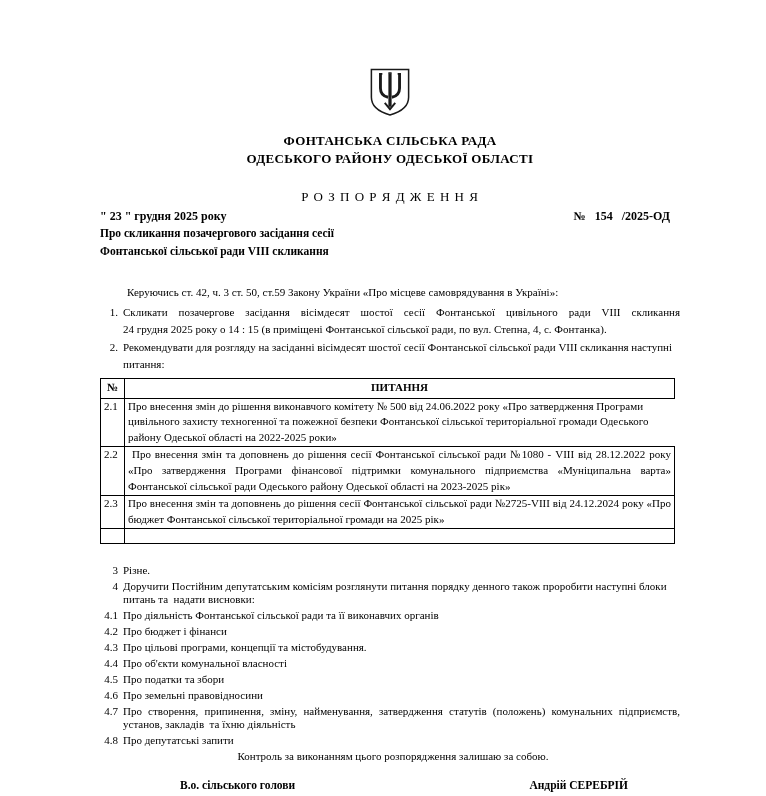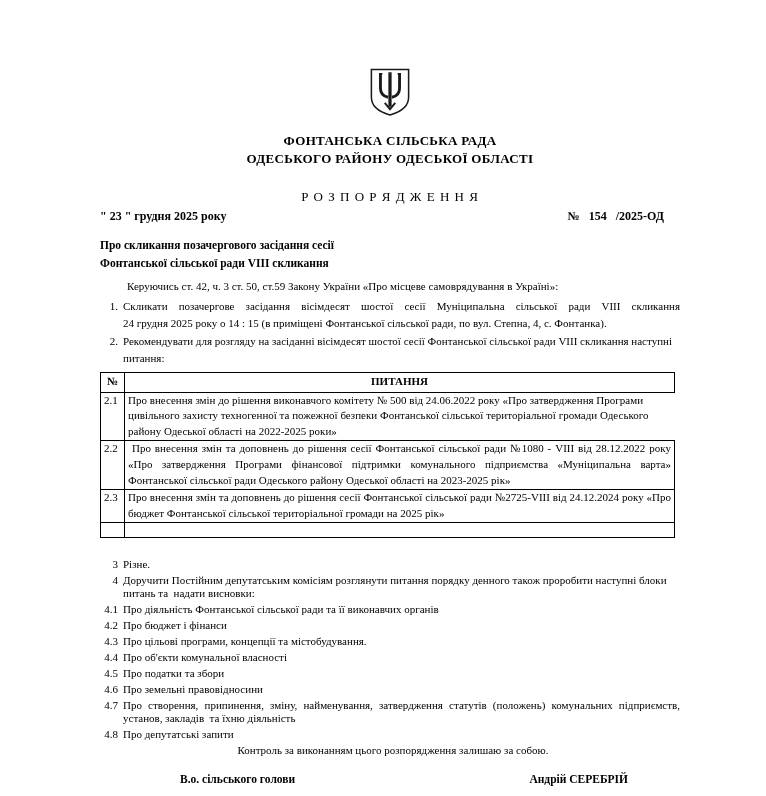--- a/index.html
+++ b/index.html
@@ -8,24 +8,24 @@
     background:#fff;color:#000;position:relative;
     padding:0 86px 4px 100px;
     font-family:"Liberation Serif","DejaVu Serif",serif;
     font-size:11px;
   }
   .emblem{display:block;width:42px;height:48px;margin:68px auto 0;}
   .org{ text-align:center;font-weight:bold;font-size:13px;line-height:17.5px;letter-spacing:.3px;}
   .org1{margin-top:16px;}
   .doctype{margin-top:22px;text-align:center;font-weight:normal;font-size:13px;letter-spacing:1px;}
   .dateline{margin-top:4px;display:flex;justify-content:space-between;font-weight:bold;font-size:12px;}
-  .docnum{margin-right:16px;}
+  .docnum{margin-right:10px;}
   .u{white-space:pre;}
-  .subject{margin-top:12px;font-weight:bold;font-size:11.5px;line-height:18px;}
-  .intro{margin-top:6px;text-indent:27px;line-height:17px;}
+  .subject{margin-top:0;font-weight:bold;font-size:11.5px;line-height:18px;}
+  .intro{margin-top:24px;text-indent:27px;line-height:17px;}
   .toplist{margin-top:3px;}
   .bitem{display:flex;line-height:17px;margin-bottom:1px;}
   .anum{flex:none;width:18px;text-align:right;margin-right:5px;}
   .atext{flex:1;}
   .justify{text-align:justify;}
   table.agenda-table{
     margin-top:5px;width:575px;border-collapse:collapse;
     font-size:11px;line-height:1.42;table-layout:fixed;
   }
   table.agenda-table th,table.agenda-table td{
@@ -73,21 +73,21 @@
   <div class="subject">
     <div>Про скликання позачергового засідання сесії</div>
     <div>Фонтанської сільської ради VIII скликання</div>
   </div>
 
   <div class="intro">Керуючись ст. 42, ч. 3 ст. 50, ст.59 Закону України «Про місцеве самоврядування в Україні»:</div>
 
   <div class="toplist">
     <div class="bitem">
       <span class="anum">1.</span>
-      <span class="atext justify"><span>Скликати позачергове засідання вісімдесят шостої сесії Муніципальна сільської ради VIII скликання </span><span class="u">24 грудня 2025 року</span><span> о 14 : 15 (в приміщені Фонтанської сільської ради, по вул. Степна, 4, с. Фонтанка).</span></span>
+      <span class="atext justify"><span>Скликати позачергове засідання вісімдесят шостої сесії Фонтанської цивільного ради VIII скликання </span><span class="u">24 грудня 2025 року</span><span> о 14 : 15 (в приміщені Фонтанської сільської ради, по вул. Степна, 4, с. Фонтанка).</span></span>
     </div>
     <div class="bitem">
       <span class="anum">2.</span>
       <span class="atext">Рекомендувати для розгляду на засіданні вісімдесят шостої сесії Фонтанської сільської ради VIII скликання наступні питання:</span>
     </div>
   </div>
 
   <table class="agenda-table">
     <colgroup>
         <col class="c-num">

